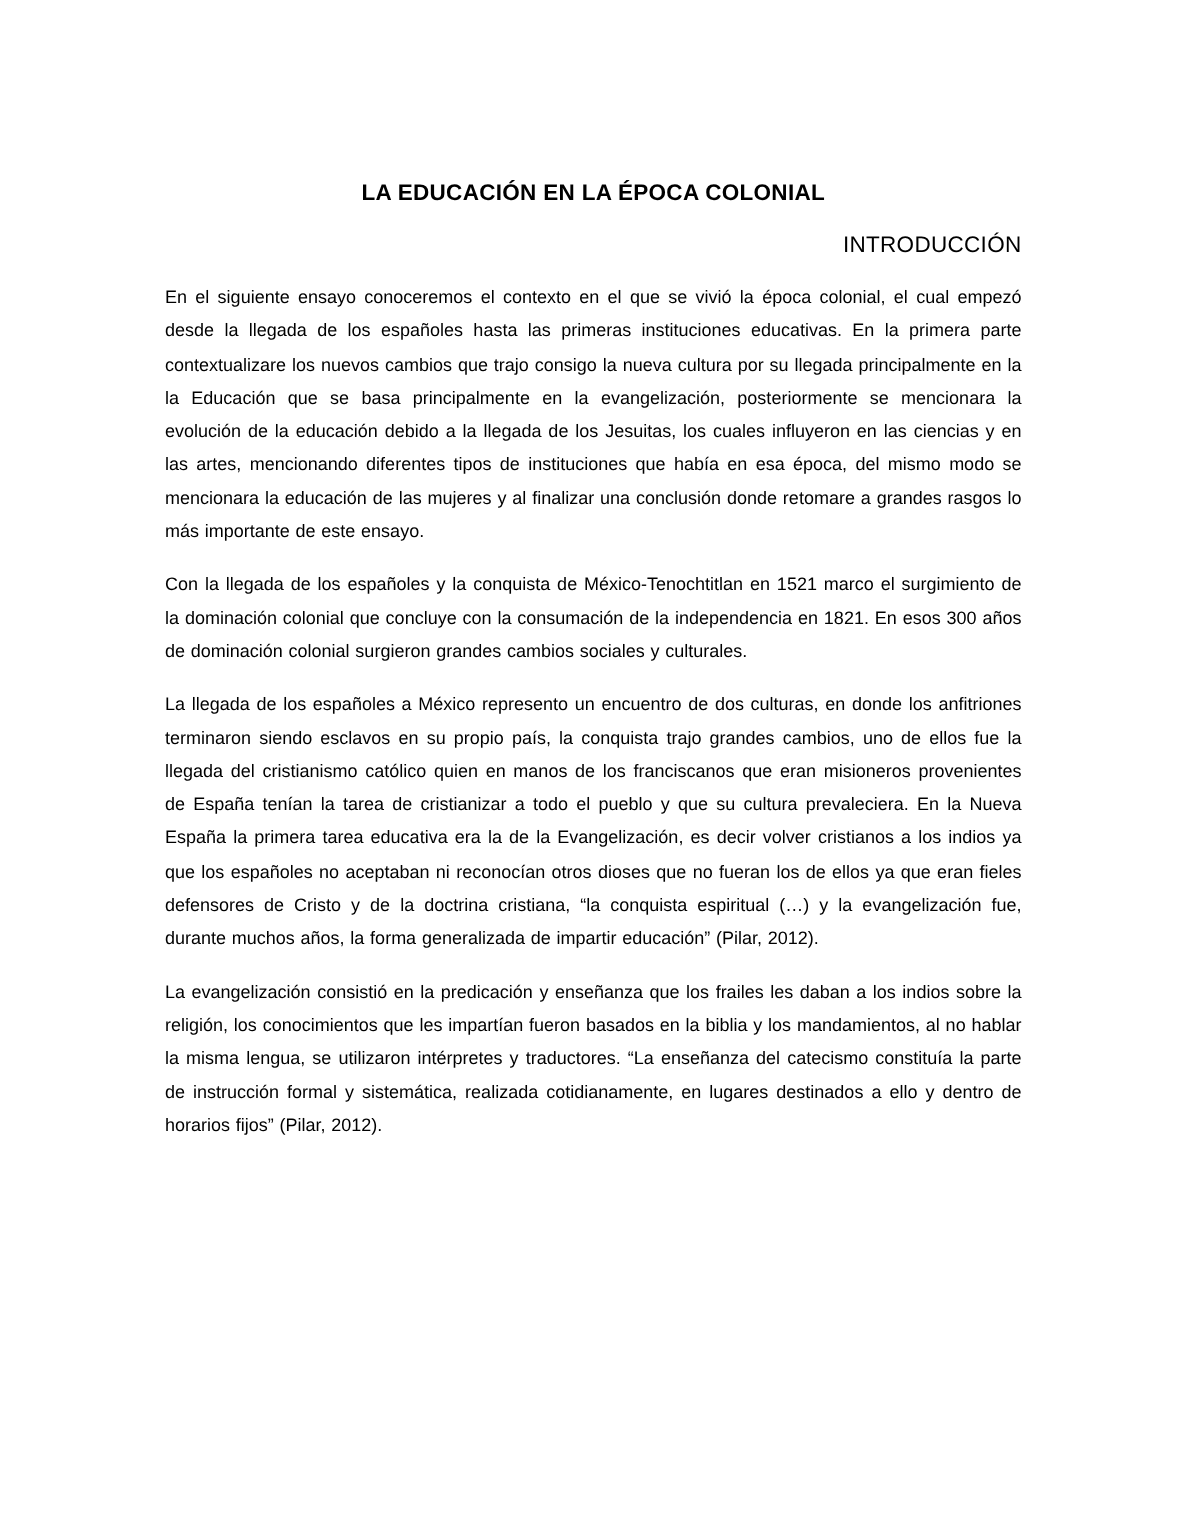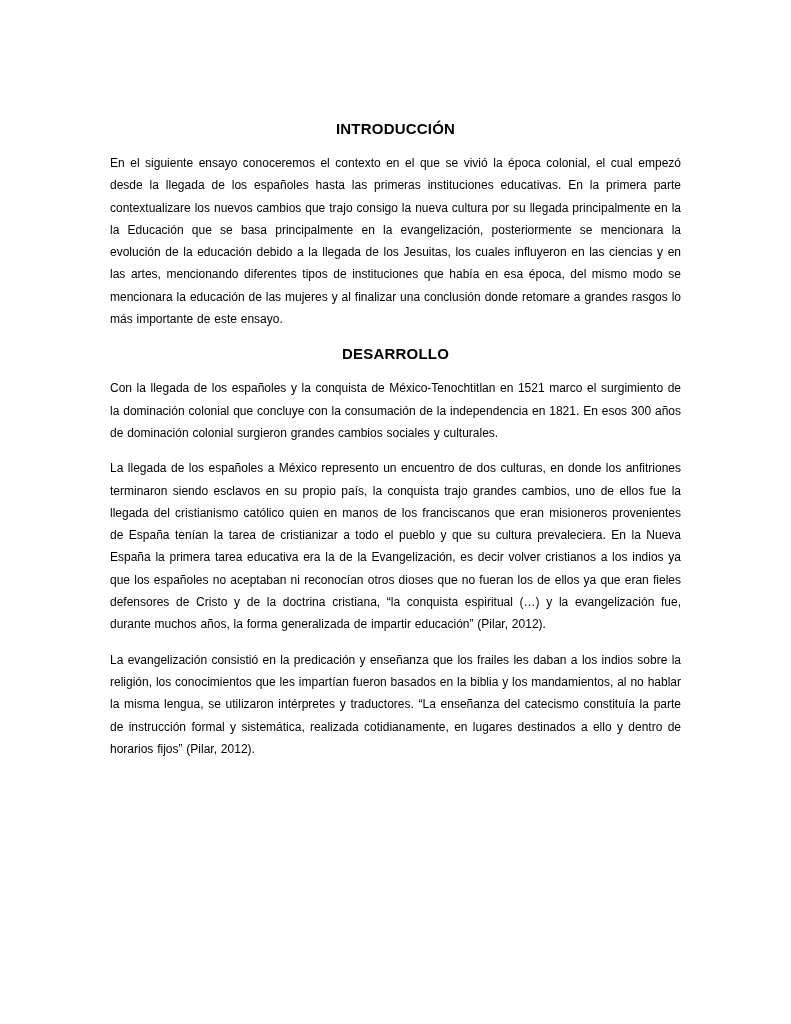--- a/index.html
+++ b/index.html
@@ -25,48 +25,48 @@
     font-size: 15px;
     line-height: 22px;
     font-weight: bold;
     text-align: center;
     margin: 0 0 13px 0;
     letter-spacing: 0.2px;
   }
   .section-heading {
     font-size: 15px;
     line-height: 22px;
-    font-weight: bold;
-    text-align: center;
+    font-weight: normal;
+    text-align: right;
     margin: 0 0 12px 0;
     letter-spacing: 0.2px;
   }
   .doc-paragraph {
     font-size: 12px;
     line-height: 22.3px;
     text-align: justify;
     text-justify: inter-word;
     margin: 0 0 13px 0;
     word-spacing: 0.5px;
   }
 </style>
 </head>
 <body>
 
 <div class="page">
 
+  <h1 class="doc-title">LA EDUCACIÓN EN LA ÉPOCA COLONIAL</h1>
 
   <div>
     <h2 class="section-heading">INTRODUCCIÓN</h2>
 
     <p class="doc-paragraph">En el siguiente ensayo conoceremos el contexto en el que se vivió la época colonial, el cual empezó desde la llegada de los españoles hasta las primeras instituciones educativas. En la primera parte contextualizare los nuevos cambios que trajo consigo la nueva cultura por su llegada principalmente en la la Educación que se basa principalmente en la evangelización, posteriormente se mencionara la evolución de la educación debido a la llegada de los Jesuitas, los cuales influyeron en las ciencias y en las artes, mencionando diferentes tipos de instituciones que había en esa época, del mismo modo se mencionara la educación de las mujeres y al finalizar una conclusión donde retomare a grandes rasgos lo más importante de este ensayo.</p>
   </div>
 
   <div>
-    <h2 class="section-heading">DESARROLLO</h2>
 
     <p class="doc-paragraph">Con la llegada de los españoles y la conquista de México-Tenochtitlan en 1521 marco el surgimiento de la dominación colonial que concluye con la consumación de la independencia en 1821. En esos 300 años de dominación colonial  surgieron grandes cambios sociales y culturales.</p>
 
     <p class="doc-paragraph">La llegada de los españoles a México represento un encuentro de dos culturas, en donde los anfitriones terminaron siendo esclavos en su propio país, la conquista trajo grandes cambios, uno de ellos fue la llegada del cristianismo católico quien en manos de los franciscanos que eran misioneros provenientes de España tenían la tarea de cristianizar a todo el pueblo y que su cultura prevaleciera. En la Nueva España la primera tarea educativa era la de la Evangelización, es decir volver cristianos a los indios  ya que los españoles no aceptaban ni reconocían otros dioses que no fueran los de ellos ya que eran fieles defensores de Cristo y de la doctrina cristiana, “la conquista espiritual (…) y la evangelización fue, durante muchos años, la forma generalizada de impartir educación” (Pilar, 2012).</p>
 
     <p class="doc-paragraph">La evangelización consistió en la predicación y enseñanza que los frailes les daban a los indios sobre la religión, los conocimientos que les impartían fueron basados en la biblia y los mandamientos, al no hablar la misma lengua, se utilizaron intérpretes y traductores. “La enseñanza del catecismo constituía la parte de instrucción formal y sistemática, realizada cotidianamente, en lugares destinados a ello y dentro de horarios fijos” (Pilar, 2012).</p>
   </div>
 
 </div>
 

